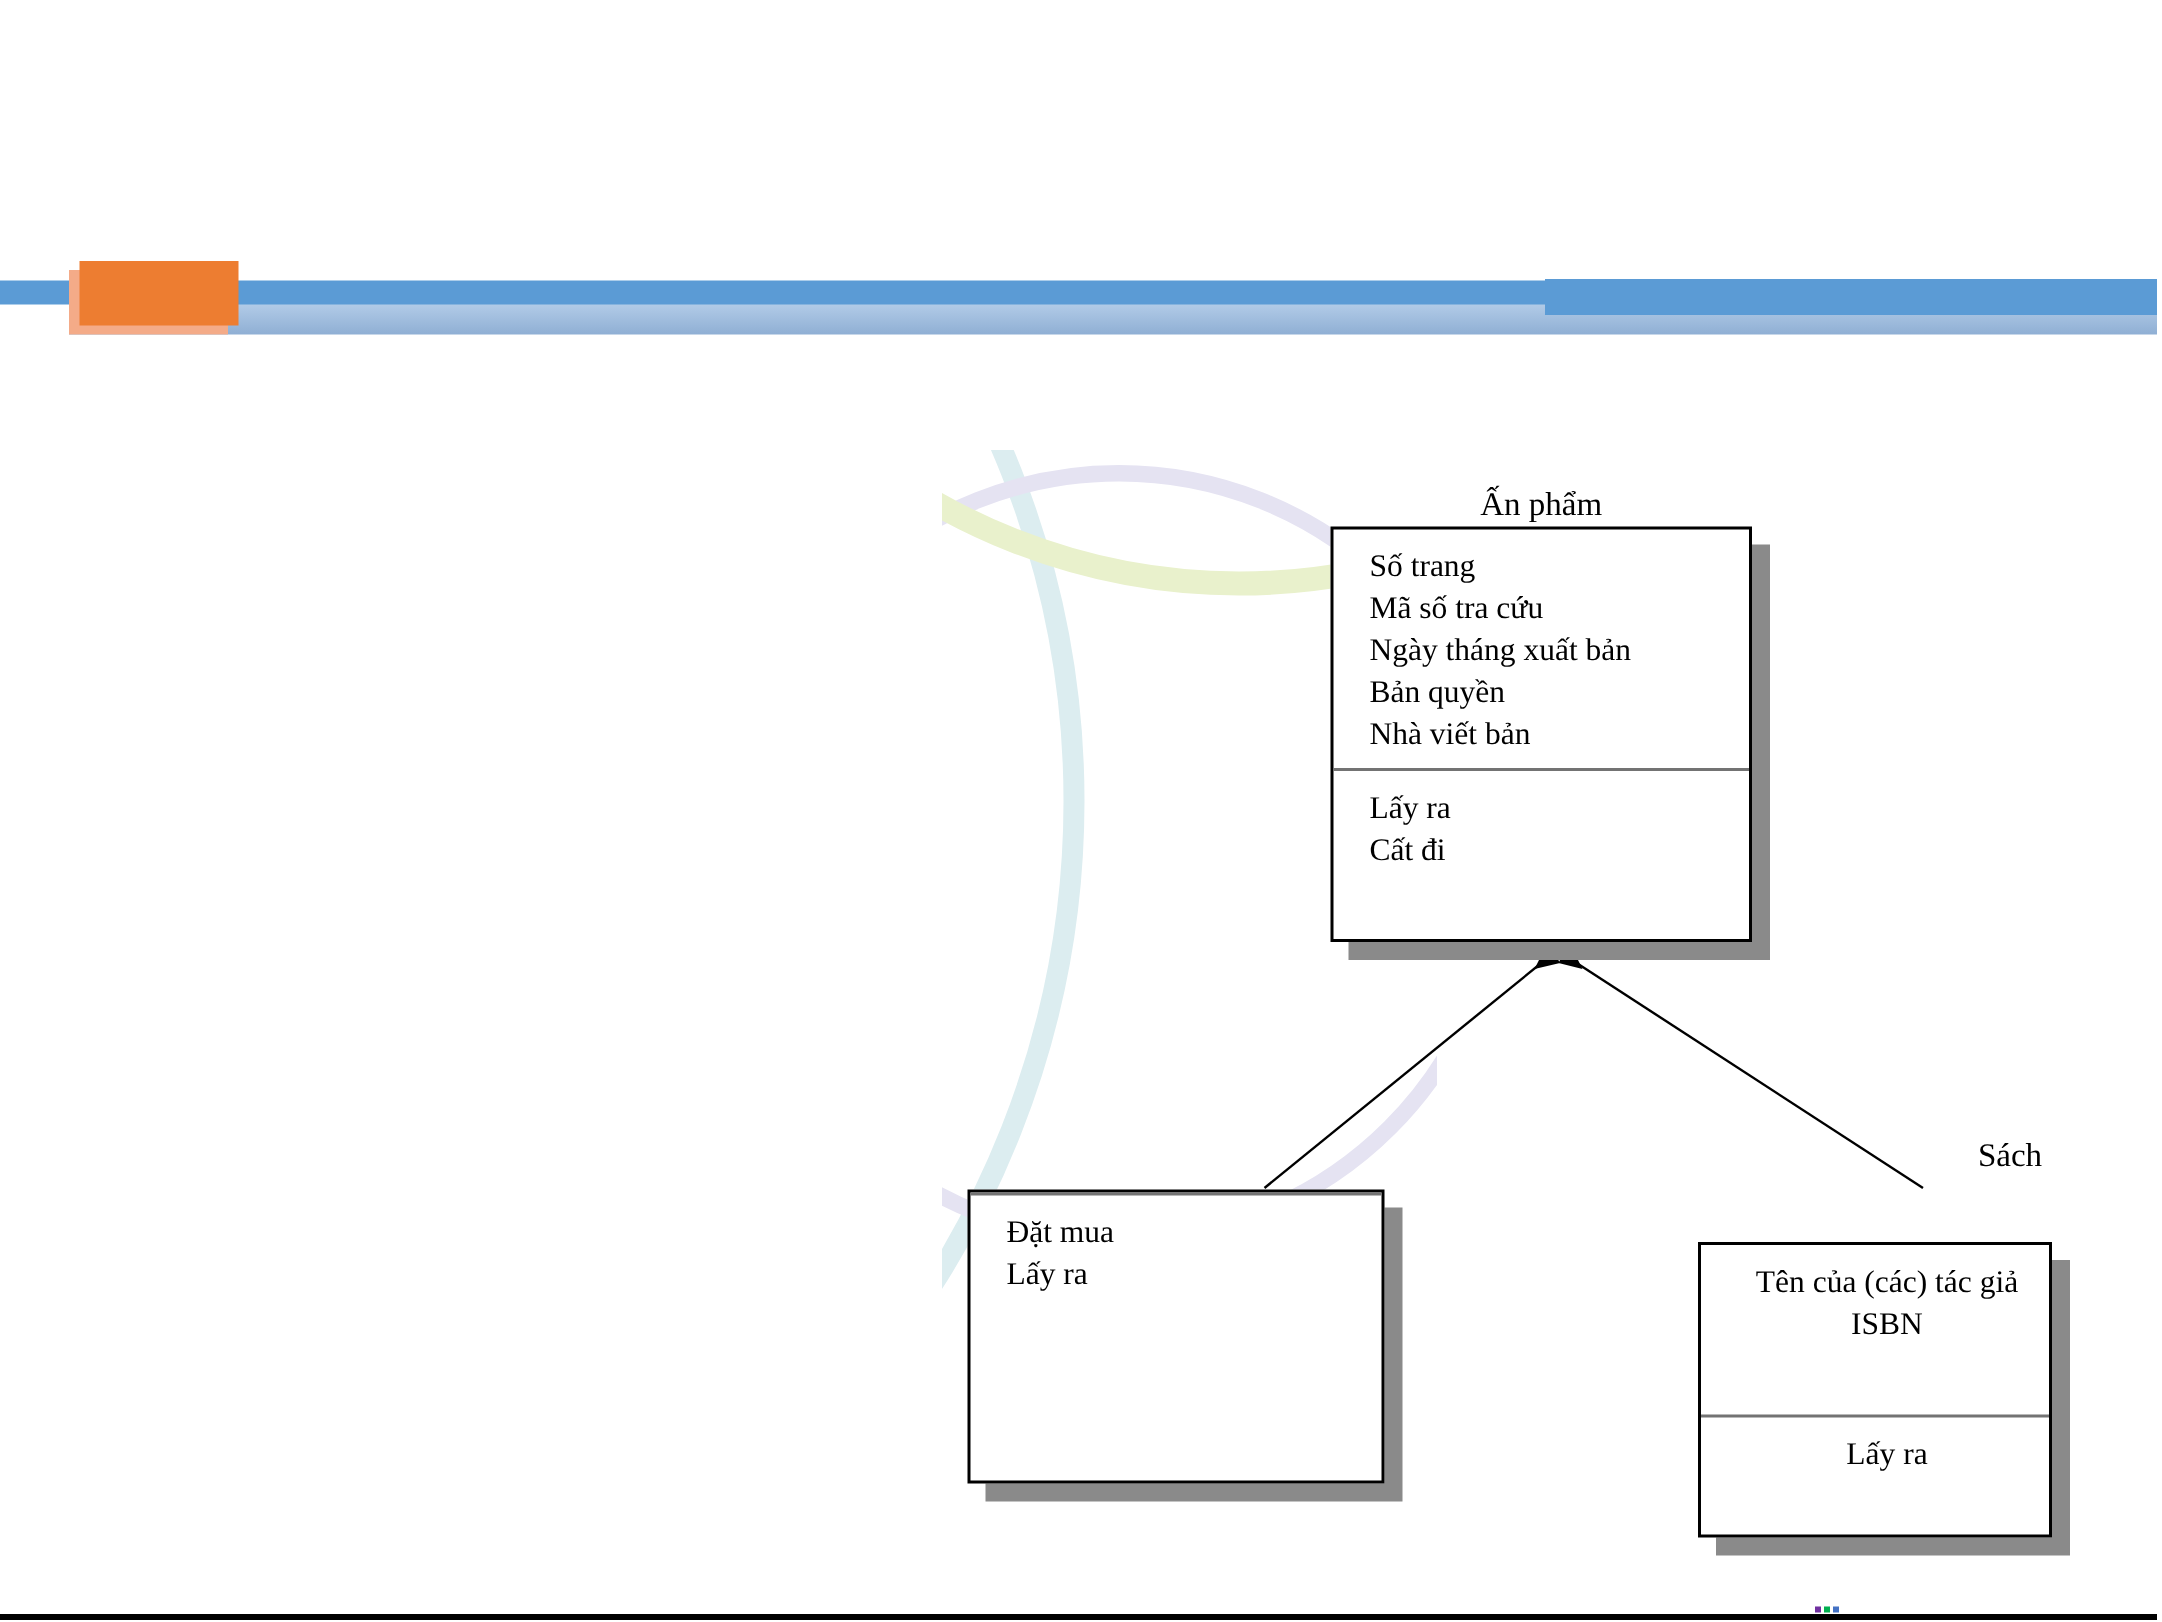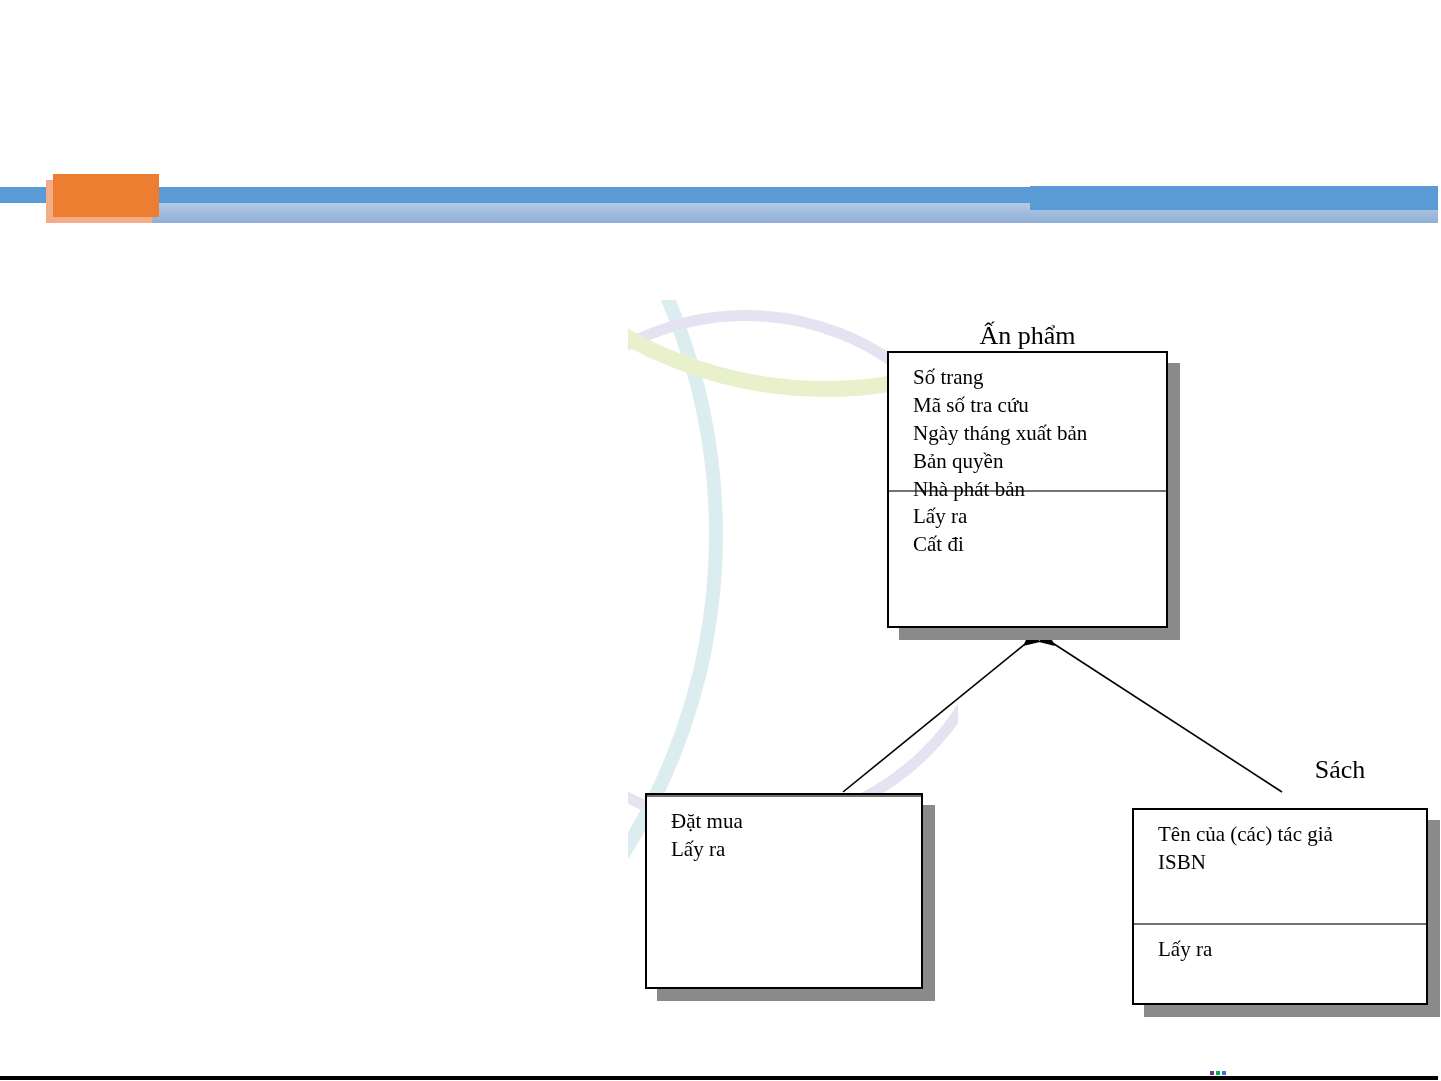--- a/index.html
+++ b/index.html
@@ -46,36 +46,36 @@
   .uml-class {
     position: absolute;
     background: #ffffff;
     border: 2px solid #000;
     box-shadow: 12px 12px 0 var(--box-shadow-gray, #8a8a8a);
     box-sizing: border-box;
   }
   .uml-section { padding: 10px 8px 0 24px; line-height: 28px; font-size: 21px; box-sizing: border-box; }
   .uml-methods { border-top: 2px solid #737373; }
   .uml-label {
-    position: absolute; font-size: 26px; text-align: center; line-height: 24px;
+    position: absolute; font-size: 22px; text-align: center; line-height: 24px;
     white-space: nowrap;
   }
   .line { display: block; }
   
   .box-anpham  { left: 887px;  top: 351px; width: 281px; height: 277px; }
-  .box-anpham  .uml-attrs   { height: 137px; }
+  .box-anpham  .uml-attrs   { height: 159px; }
   .box-anpham  .uml-methods { height: 114px; }
   .label-anpham { left: 887px; top: 324px; width: 281px; }
   
   .box-tapchi  { left: 645px;  top: 793px; width: 278px; height: 196px; }
   .box-tapchi  .uml-attrs   { height: 111px; }
   .box-tapchi  .uml-methods { height: 81px; }
   .label-tapchi { left: 645px; top: 756px; width: 278px; }
   
-  .box-sach    { left: 1132px; top: 808px; width: 296px; height: 197px; }
+  .box-sach    { left: 1132px; top: 828px; width: 236px; height: 197px; text-align: center; }
   .box-sach    .uml-attrs   { height: 113px; }
   .box-sach    .uml-methods { height: 78px; }
   .label-sach  { left: 1235px; top: 758px; width: 210px; }
   
   .arrows { position: absolute; left: 0; top: 0; width: 1441px; height: 1081px; pointer-events: none; }
   
   .footer-line {
     position: absolute; left: 0; top: 1076px; width: 1438px; height: 4px; background: #000;
   }
   .footer-watermark { position: absolute; left: 1210px; top: 1071px; width: 34px; height: 4px; display: flex; gap: 2px; }
@@ -107,21 +107,21 @@
     <polygon points="1046,628 1039,642 1055,646" fill="#000"></polygon>
   </svg>
 
   <div class="uml-label label-anpham">Ấn phẩm</div>
   <div class="uml-class box-anpham">
     <div class="uml-section uml-attrs">
       <span class="line">Số trang</span>
       <span class="line">Mã số tra cứu</span>
       <span class="line">Ngày tháng xuất bản</span>
       <span class="line">Bản quyền</span>
-      <span class="line">Nhà phát bản</span>
+      <span class="line">Nhà viết bản</span>
     </div>
     <div class="uml-section uml-methods">
       <span class="line">Lấy ra</span>
       <span class="line">Cất đi</span>
     </div>
   </div>
 
   <div class="uml-class box-tapchi">
     <div class="uml-section uml-methods">
       <span class="line">Đặt mua</span>

